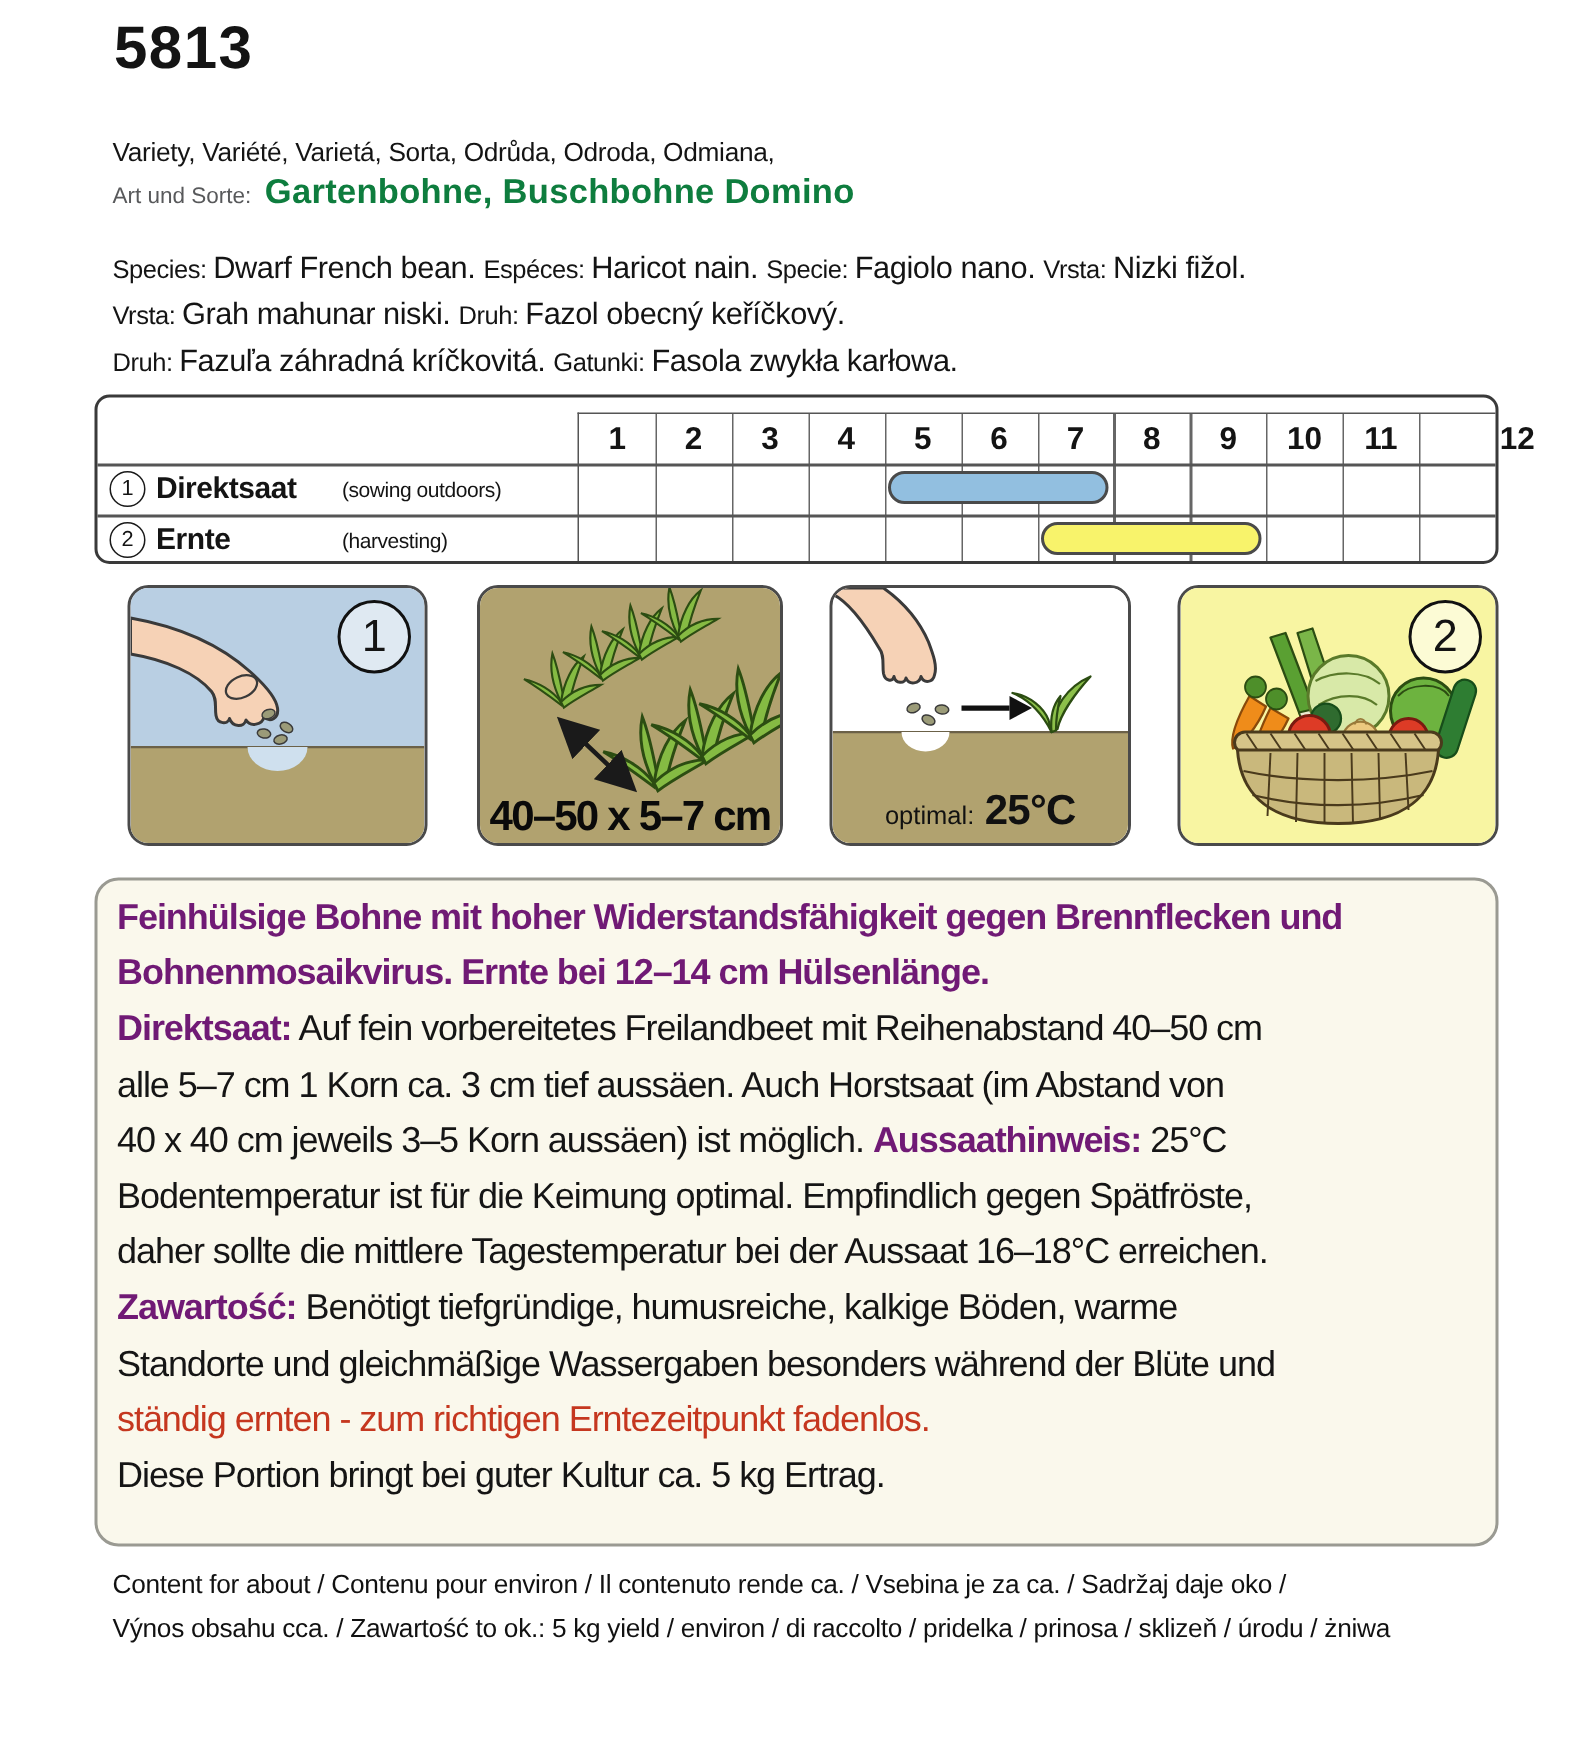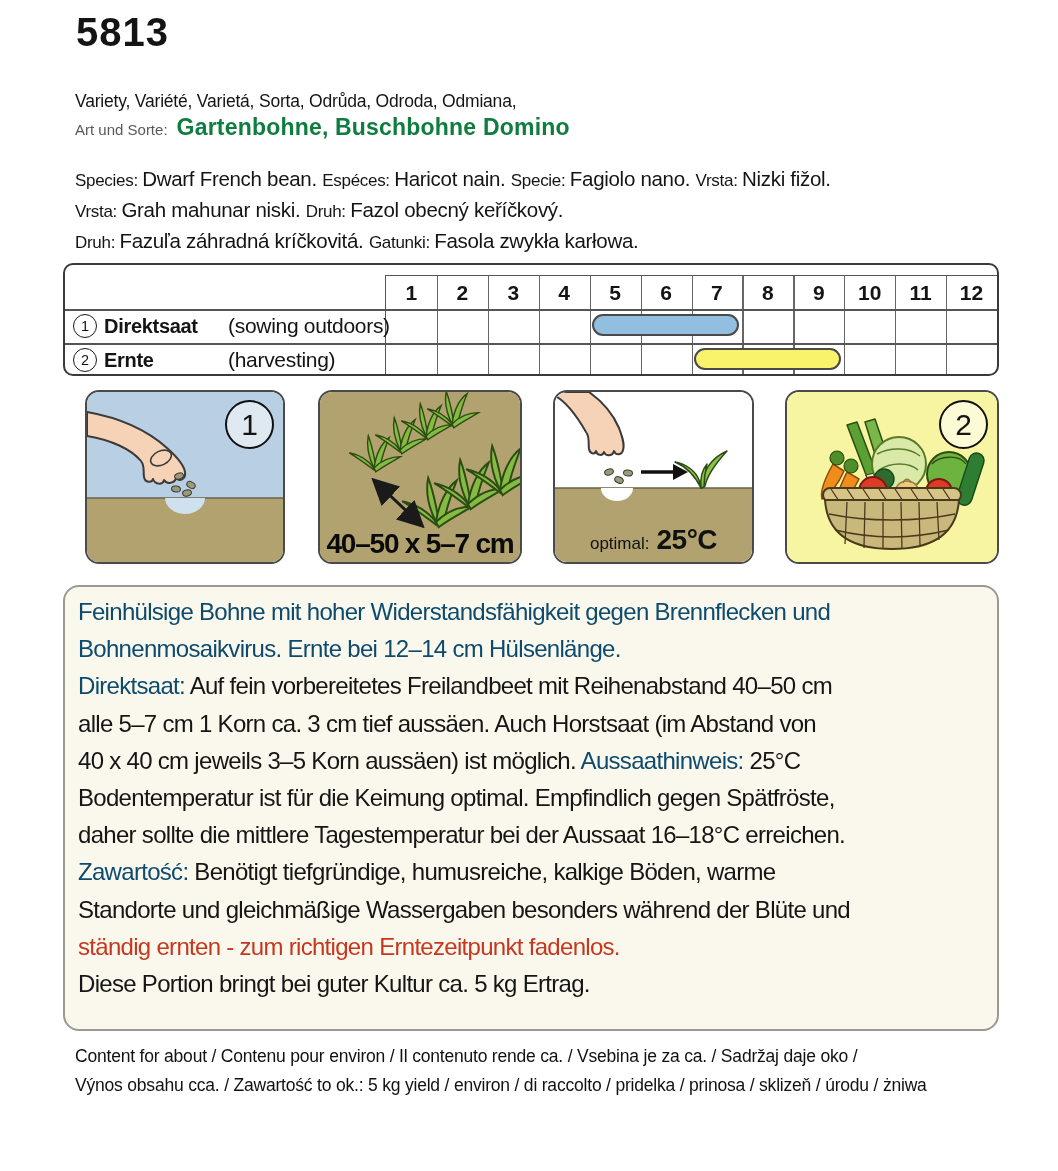--- a/index.html
+++ b/index.html
@@ -25,21 +25,21 @@
        border:2px solid #3a3a3a;border-radius:10px;background:#fff;box-sizing:border-box;}
   .cal .hline{position:absolute;left:0;right:0;height:1.5px;background:#555;}
   .cal .month-grid{position:absolute;left:320px;right:0;top:10px;bottom:0;border-top:1.5px solid #555;border-left:1.5px solid #555;}
   .month-cell{position:absolute;top:0;height:33px;line-height:33px;text-align:center;
               font-size:21px;font-weight:bold;}
   .vline{position:absolute;top:0;bottom:0;width:1.2px;background:#666;}
   .cal-row{position:absolute;left:8px;height:34px;display:flex;align-items:center;white-space:nowrap;}
   .numcircle{display:inline-flex;align-items:center;justify-content:center;width:22px;height:22px;
              border:1.6px solid #1a1a1a;border-radius:50%;font-size:14.5px;margin-right:7px;flex:none;}
   .cal-label{font-size:20px;font-weight:bold;width:124px;letter-spacing:-0.3px;}
-  .cal-note{font-size:21px;letter-spacing:-0.3px;}
+  .cal-note{font-size:14px;letter-spacing:-0.3px;}
   .bar-lane{position:absolute;left:320px;right:0;height:24px;}
   .cal-bar{position:absolute;top:0;height:22px;border:2px solid #4a4a4a;border-radius:13px;box-sizing:border-box;}
 
   
   .panel{position:absolute;top:390px;height:170px;border:2.5px solid #4a4a4a;border-radius:14px;
          overflow:hidden;box-sizing:content-box;background:#fff;}
   .panel svg{display:block;}
   .badge{position:absolute;top:8px;right:9px;width:45px;height:45px;border:2.5px solid #111;
          border-radius:50%;background:rgba(255,255,255,0.55);display:flex;align-items:center;
          justify-content:center;font-size:30px;}
@@ -47,21 +47,21 @@
          letter-spacing:-1.2px;color:#0a0a0a;white-space:nowrap;}
   .p3cap{position:absolute;left:0;right:0;bottom:6px;text-align:center;white-space:nowrap;color:#111;}
   .p3cap .pre{font-size:17px;margin-right:7px;}
   .p3cap .val{font-size:28px;font-weight:bold;letter-spacing:-0.5px;}
 
   
   .desc{position:absolute;left:63px;top:585px;width:936px;height:446px;background:#faf8ec;
         border:2px solid #9a9a92;border-radius:16px;box-sizing:border-box;padding:6px 13px;overflow:hidden;}
   .dline{height:37.2px;line-height:37.2px;white-space:nowrap;font-size:24px;letter-spacing:-0.7px;}
   .seg-b{color:#151515;}
-  .seg-g{color:#0c4a6e;font-weight:normal;}
+  .seg-g{color:#701a75;font-weight:bold;}
   .seg-r{color:#c5371f;}
 
   .footer{position:absolute;left:75px;top:1042px;font-size:17.5px;line-height:29px;
           letter-spacing:-0.2px;white-space:nowrap;color:#111;}
 </style>
 </head>
 <body>
 
 <div class="page">
 
@@ -96,21 +96,21 @@
         <div class="month-cell" style="left: 50%; width: 8.33333%;">7</div>
         <div class="vline" style="left: 50%;"></div>
         <div class="month-cell" style="left: 58.3333%; width: 8.33333%;">8</div>
         <div class="vline" style="left: 58.3333%;"></div>
         <div class="month-cell" style="left: 66.6667%; width: 8.33333%;">9</div>
         <div class="vline" style="left: 66.6667%;"></div>
         <div class="month-cell" style="left: 75%; width: 8.33333%;">10</div>
         <div class="vline" style="left: 75%;"></div>
         <div class="month-cell" style="left: 83.3333%; width: 8.33333%;">11</div>
         <div class="vline" style="left: 83.3333%;"></div>
-        <div class="month-cell" style="left: 91.6667%; width: 8.33333%;">12</div>
+        <div class="month-cell" style="left: 91.6667%; width: 8.33333%; padding-left: 40px;">12</div>
         <div class="vline" style="left: 91.6667%;"></div>
       </div>
     <div class="hline" style="top:44px;"></div>
     <div class="hline" style="top:78px;"></div>
 
     <div class="cal-row" style="top:44px;">
       <span class="numcircle">1</span>
       <span class="cal-label">Direktsaat</span>
       <span class="cal-note">(sowing outdoors)</span>
     </div>

